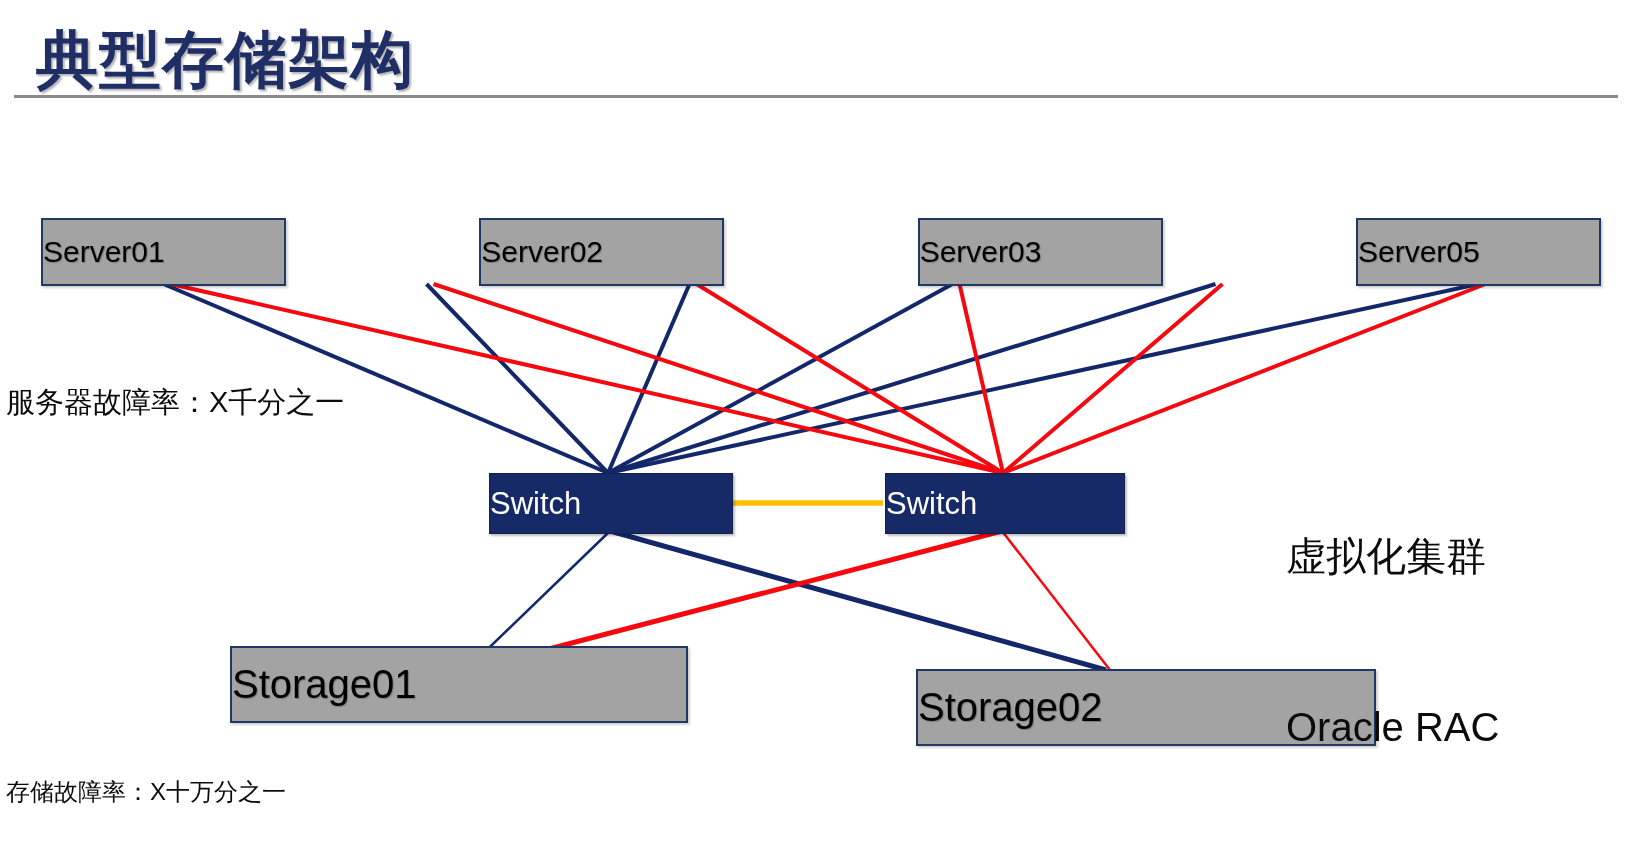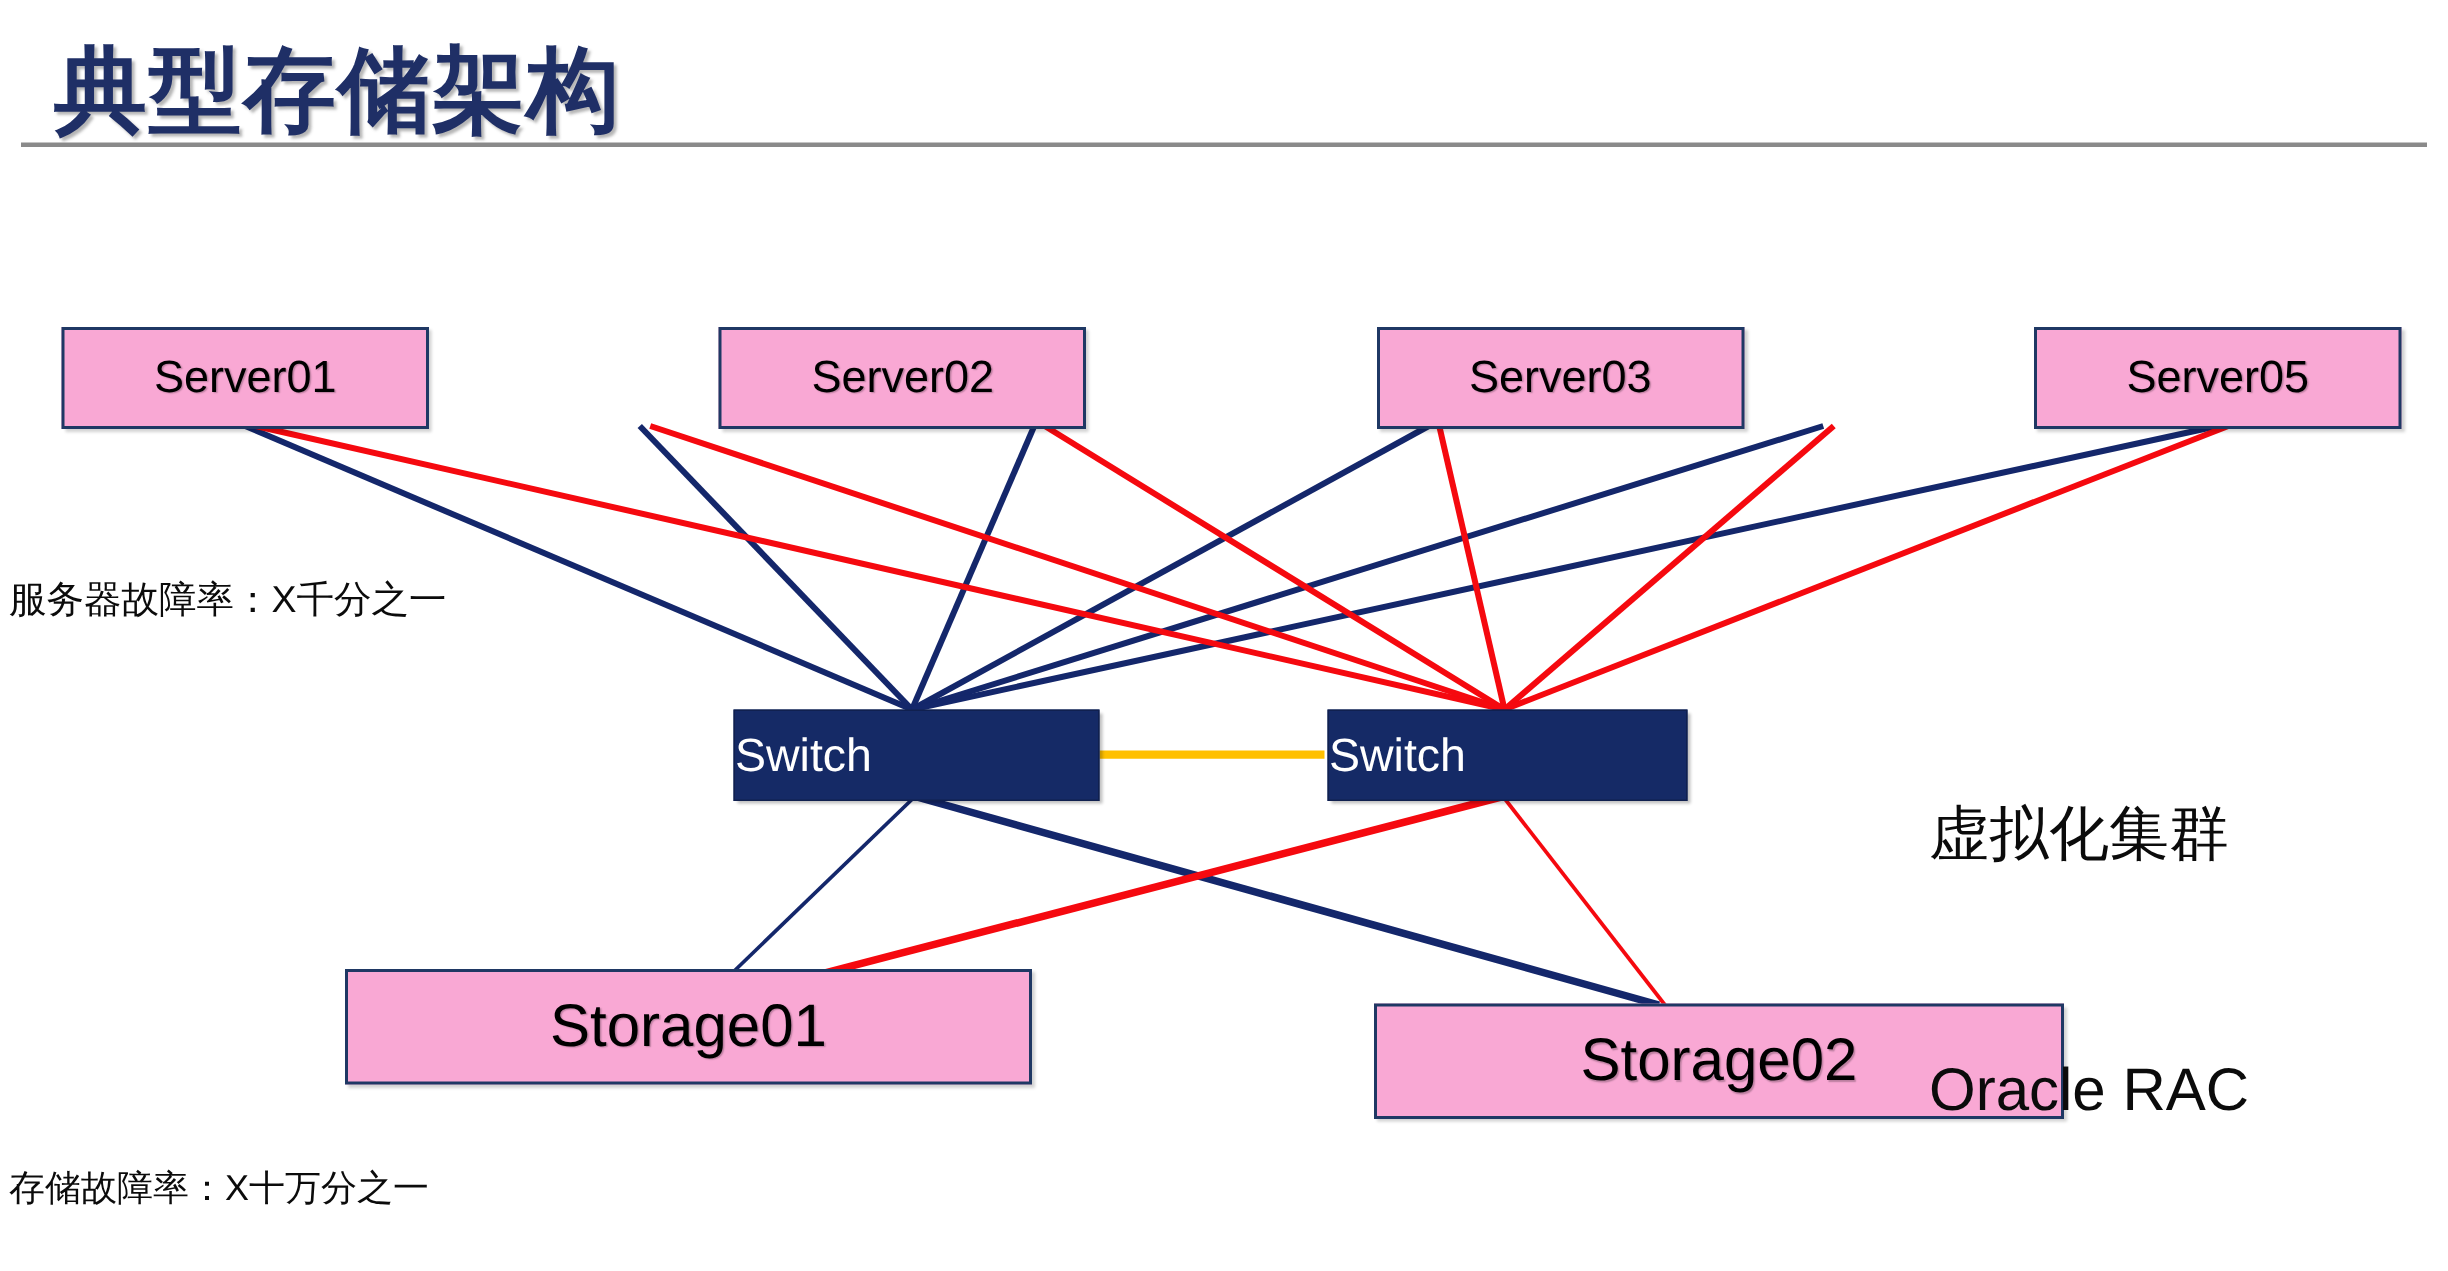--- a/index.html
+++ b/index.html
@@ -12,35 +12,35 @@
          text-shadow:2px 2px 2px rgba(90,90,90,.45);}
   .divider{position:absolute;left:14px;top:95px;width:1604px;height:3px;background:#8A8A8A;}
 
   svg.wires{position:absolute;left:0;top:0;width:1632px;height:847px;}
   .ln-navy{stroke:#14276B;}
   .ln-red{stroke:#F5090F;}
   .ln-orange{stroke:#FFC000;}
 
   .server-row{position:absolute;left:41px;top:218px;width:1560px;height:68px;
               display:flex;justify-content:space-between;}
-  .node{box-sizing:border-box;display:flex;align-items:center;justify-content:center;
-        background:#f9a8d4;border:2px solid #1F3864;color:#000;
+  .node{box-sizing:border-box;display:flex;align-items:center;
+        background:#a3a3a3;border:2px solid #1F3864;color:#000;
         box-shadow:2px 2px 2px rgba(0,0,0,.18);}
   .node-server{width:245px;height:68px;font-size:30px;text-shadow:1px 1px 1px rgba(0,0,0,.25);}
   .node-switch{position:absolute;background:#152A66;border:1px solid #10204F;color:#fff;
                display:flex;align-items:center;justify-content:flex-start;font-size:31px;
                box-shadow:2px 2px 2px rgba(0,0,0,.25);}
   .switch-a{left:489px;top:473px;width:242px;height:59px;}
   .switch-b{left:885px;top:473px;width:238px;height:59px;}
   .node-storage{position:absolute;font-size:40px;text-shadow:1px 1px 1px rgba(0,0,0,.25);}
   .storage-1{left:230px;top:646px;width:458px;height:77px;}
   .storage-2{left:916px;top:669px;width:460px;height:77px;}
 
   .note{position:absolute;color:#0b0b0b;}
-  .note-server-rate{left:6px;top:383px;font-size:25px;}
+  .note-server-rate{left:6px;top:383px;font-size:29px;}
   .note-storage-rate{left:6px;top:776px;font-size:24px;}
   .note-cluster{left:1286px;top:412px;font-size:40px;line-height:53px;white-space:pre;}
   .note-cluster span{display:block;margin-top:12px;}
 </style>
 </head>
 <body>
 
 <div class="slide">
 
   <h1 class="title">典型存储架构</h1>

